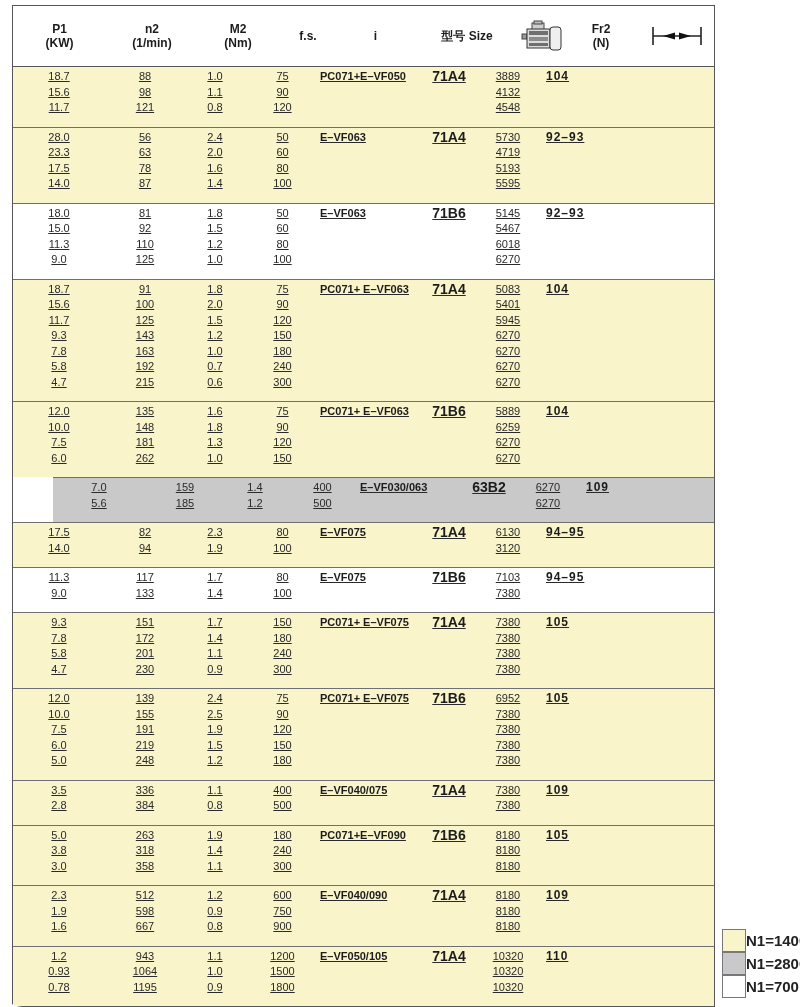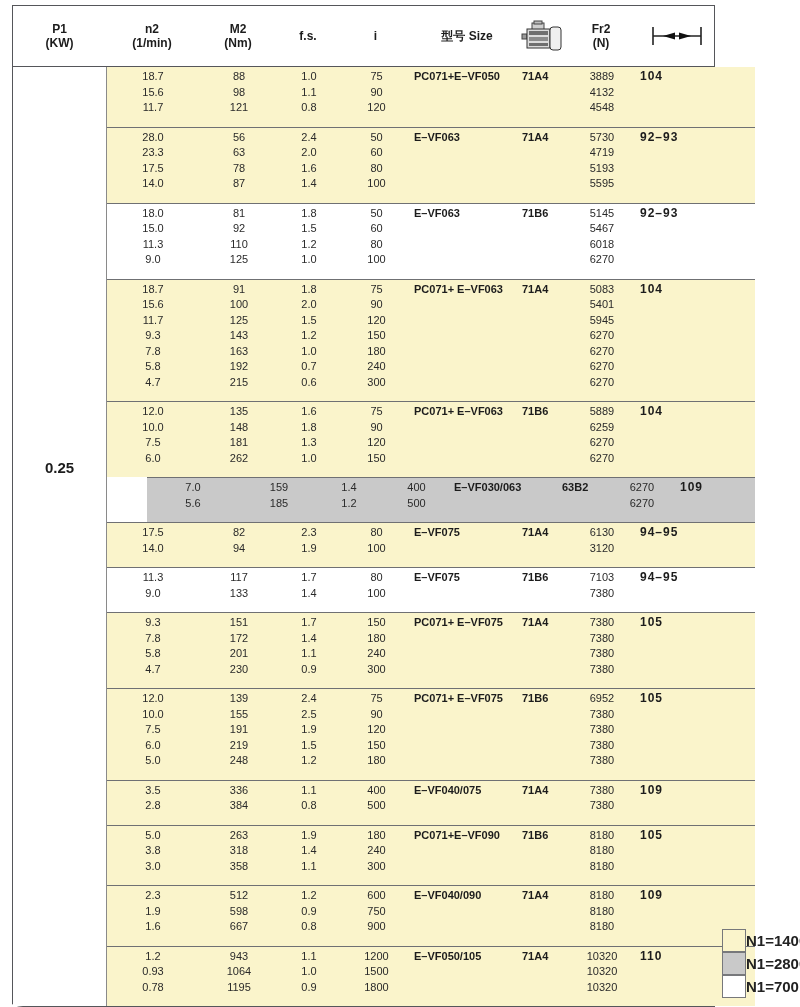--- a/index.html
+++ b/index.html
@@ -14,24 +14,24 @@
   
   .tbody{display:flex;}
   .p1col{width:93px;border-right:1px solid #8a8a8a;position:relative;background:#fff;flex:none;}
   .p1val{position:absolute;top:392px;left:0;width:100%;text-align:center;font-size:15px;font-weight:bold;color:#1c1c1c;}
   .blocks{flex:1;display:flex;flex-direction:column;}
   .block{padding:2px 0 11px 0;}
   .block + .block{border-top:1px solid #6f7073;}
   .bg-yellow{background:var(--yellow);}
   .bg-gray{background:var(--gray);margin-left:40px;}
   .bg-white{background:#ffffff;}
-  .trow{display:grid;grid-template-columns:92px 80px 60px 75px 108px 42px 76px 75px;line-height:15.5px;}
+  .trow{display:grid;grid-template-columns:92px 80px 60px 75px 108px 42px 76px 75px;line-height:15.5px;text-decoration:underline;}
   .c-num{text-align:center;font-size:11px;}
   .c-model{text-align:left;font-size:11px;font-weight:bold;white-space:nowrap;color:#1c1c1c;}
-  .c-motor{text-align:left;font-size:11px;font-weight:bold;color:#1c1c1c;}
+  .c-motor{text-align:center;font-size:14px;font-weight:bold;color:#1c1c1c;}
   .c-page{text-align:left;font-size:12px;font-weight:bold;letter-spacing:1px;color:#1c1c1c;}
   
   .legend{position:absolute;left:722px;top:929px;}
   .legrow{display:flex;align-items:center;height:23px;}
   .swatch{width:24px;height:23px;border:1px solid #77787b;box-sizing:border-box;flex:none;}
   .legrow + .legrow .swatch{margin-top:-1px;}
   .leglabel{font-size:15px;color:#222;font-weight:bold;}
   svg{display:block;}
 </style>
 </head>
@@ -88,23 +88,20 @@
             <line x1="53" y1="3" x2="53" y2="21" stroke="#222" stroke-width="1.6"></line>
             <line x1="5" y1="12" x2="53" y2="12" stroke="#222" stroke-width="1.4"></line>
             <polygon points="15,12 27,8.5 27,15.5" fill="#111"></polygon>
             <polygon points="43,12 31,8.5 31,15.5" fill="#111"></polygon>
           </svg>
         </span>
       </div>
     </div>
 
     <div class="tbody">
-      <div class="p1col">
-        <div class="p1val">0.25</div>
-      </div>
       <div class="blocks" id="blocks">
           <div class="block bg-yellow">
             <div class="trow">
               <span class="c-num">18.7</span>
               <span class="c-num">88</span>
               <span class="c-num">1.0</span>
               <span class="c-num">75</span>
               <span class="c-model">PC071+E–VF050</span>
               <span class="c-motor">71A4</span>
               <span class="c-num">3889</span>

